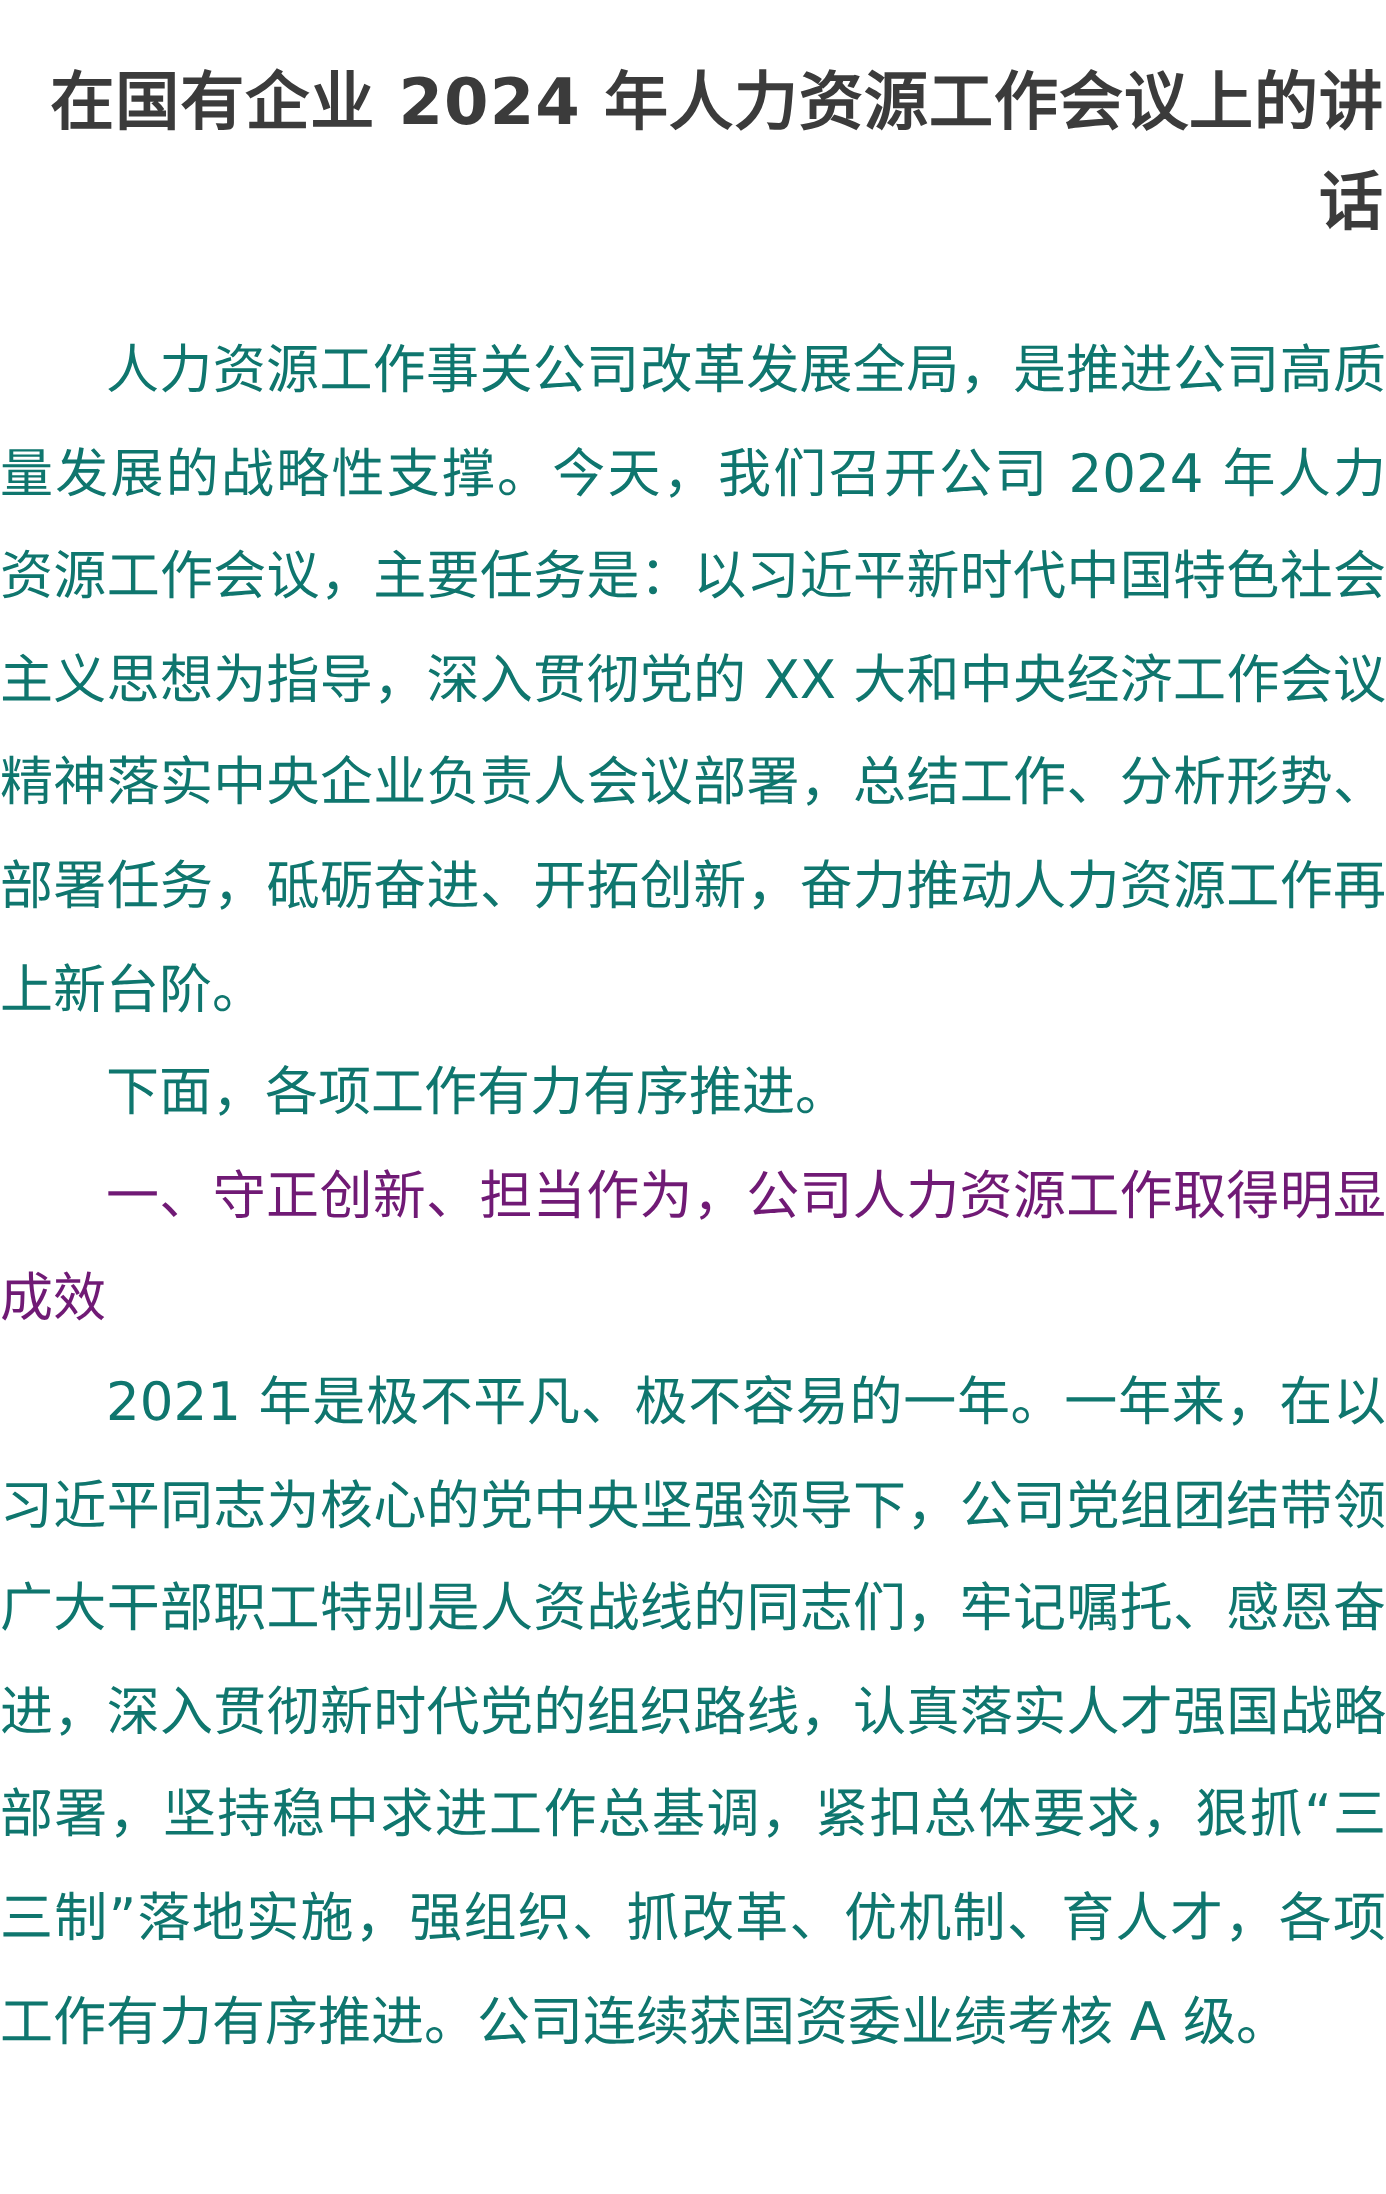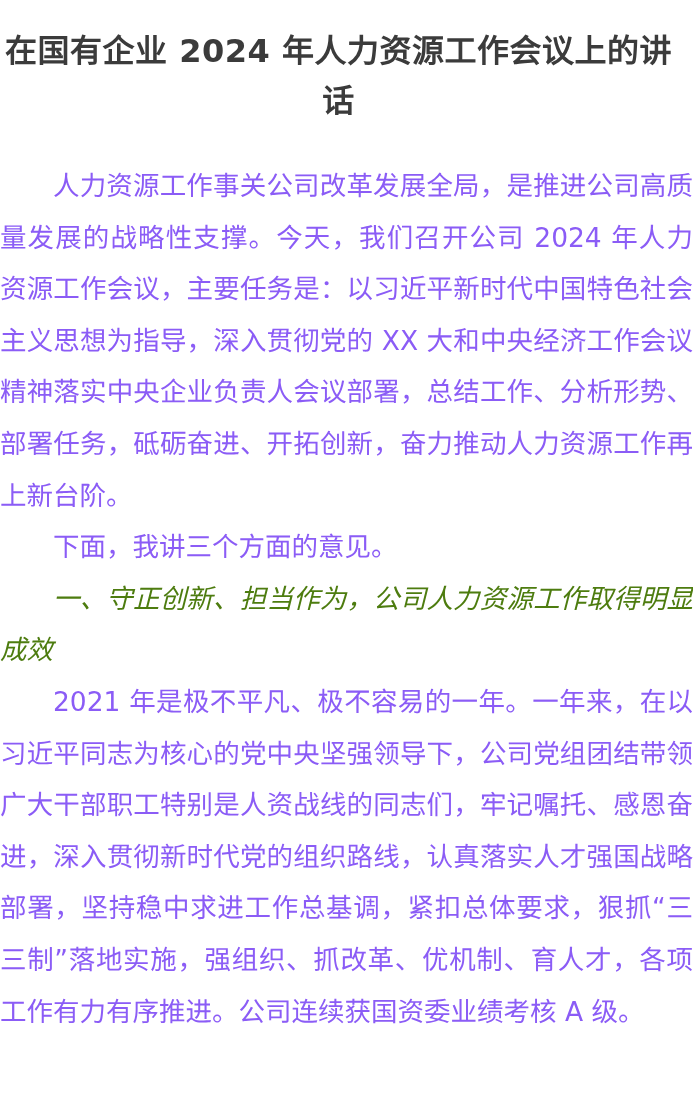--- a/index.html
+++ b/index.html
@@ -14,50 +14,49 @@
     }
     .doc-page {
       box-sizing: border-box;
       width: 693px;
       min-height: 1097px;
       background: #ffffff;
       padding-top: 26px;
       overflow: hidden;
     }
     .doc-title {
-      margin: 0 16px 34px 0;
+      margin: 0 1px 34px 0;
       padding: 0;
       font-size: 32px;
       line-height: 50px;
       font-weight: 700;
-      text-align: center;
+      text-align: right;
       color: #3b3b3b;
       letter-spacing: 0.5px;
     }
     .doc-para {
       margin: 0;
       padding: 0;
       font-size: 26.5px;
       line-height: 51.6px;
-      color: #8b5cf6;
+      color: #0f766e;
       text-align: justify;
       text-indent: 2em;
       word-break: break-all;
     }
     .doc-para.section-heading {
-      color: #4d7c0f;
-      font-style: italic;
+      color: #701a75;
     }
   </style>
 </head>
 <body>
 
 <div class="doc-page">
   <h1 class="doc-title">在国有企业 2024 年人力资源工作会议上的讲话</h1>
 
   <p class="doc-para">人力资源工作事关公司改革发展全局，是推进公司高质量发展的战略性支撑。今天，我们召开公司 2024 年人力资源工作会议，主要任务是：以习近平新时代中国特色社会主义思想为指导，深入贯彻党的 XX 大和中央经济工作会议精神落实中央企业负责人会议部署，总结工作、分析形势、部署任务，砥砺奋进、开拓创新，奋力推动人力资源工作再上新台阶。</p>
 
-  <p class="doc-para">下面，我讲三个方面的意见。</p>
+  <p class="doc-para">下面，各项工作有力有序推进。</p>
 
   <p class="doc-para section-heading">一、守正创新、担当作为，公司人力资源工作取得明显成效</p>
 
   <p class="doc-para">2021 年是极不平凡、极不容易的一年。一年来，在以习近平同志为核心的党中央坚强领导下，公司党组团结带领广大干部职工特别是人资战线的同志们，牢记嘱托、感恩奋进，深入贯彻新时代党的组织路线，认真落实人才强国战略部署，坚持稳中求进工作总基调，紧扣总体要求，狠抓“三三制”落地实施，强组织、抓改革、优机制、育人才，各项工作有力有序推进。公司连续获国资委业绩考核 A 级。</p>
 </div>
 
 </body></html>

